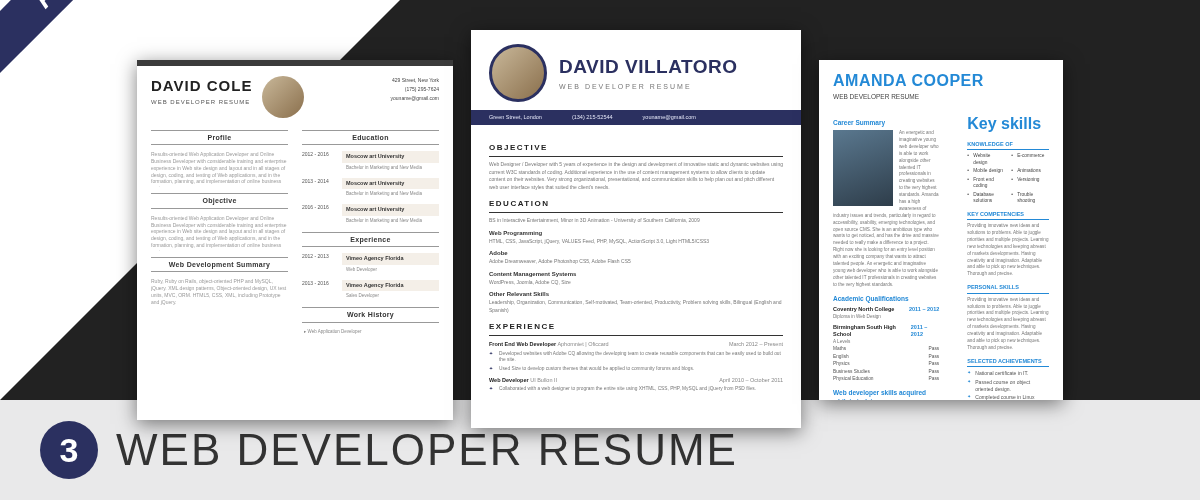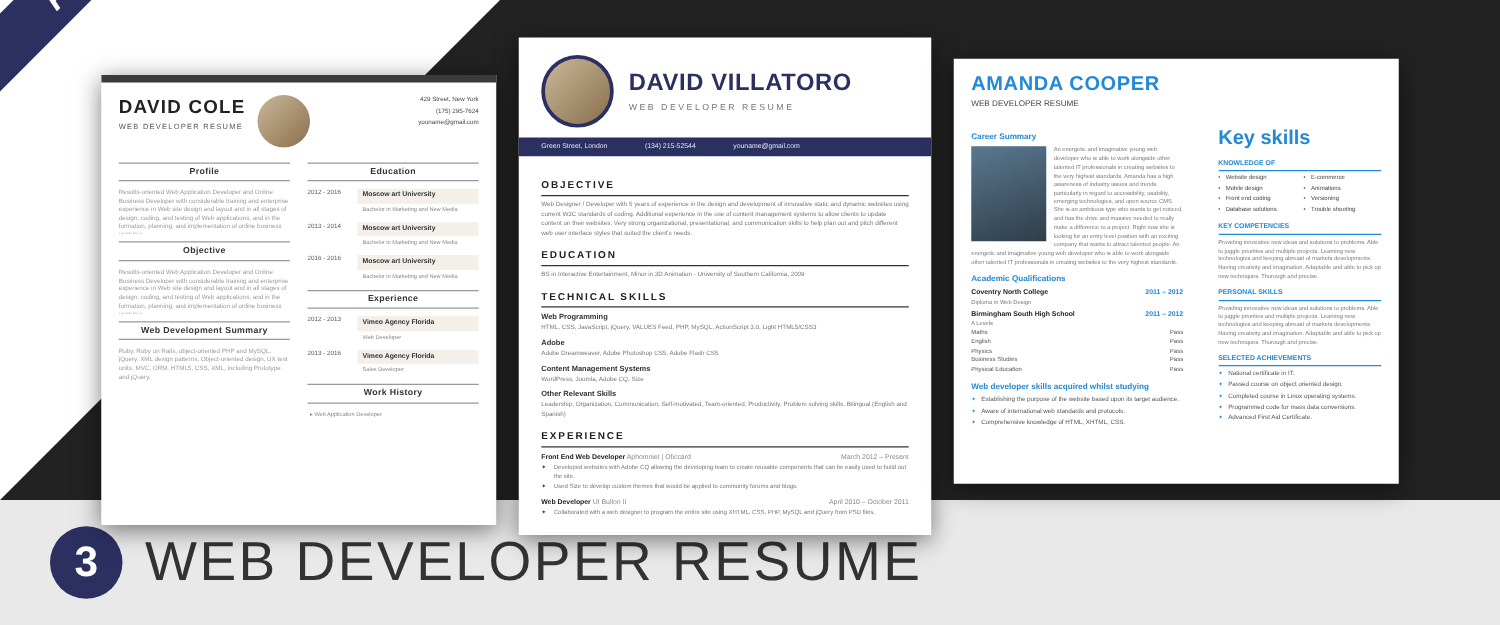--- a/index.html
+++ b/index.html
@@ -4,21 +4,21 @@
 <style>
 *{margin:0;padding:0;box-sizing:border-box}
 body{width:1200px;height:500px;overflow:hidden;font-family:Arial,Helvetica,sans-serif;background:#fff;position:relative}
 .stage{position:absolute;top:0;left:0;width:1200px;height:400px;background:#222}
 .diag{position:absolute;top:0;left:0;width:0;height:0;border-top:400px solid #fff;border-right:400px solid transparent;z-index:1}
 .diag-stripe{position:absolute;top:-50px;left:-130px;width:400px;height:44px;background:#2b3060;transform:rotate(-45deg);z-index:2;display:flex;align-items:center;justify-content:center;color:#fff;font-weight:700;font-style:italic;letter-spacing:2px;font-size:26px}
 .resumes{position:absolute;top:30px;left:0;width:1200px;height:370px;display:flex;align-items:flex-start;justify-content:center;gap:18px;z-index:3}
 .doc{background:#fff;box-shadow:0 4px 18px rgba(0,0,0,.5);overflow:hidden;font-size:5px;color:#333;line-height:1.35}
 .doc1{width:316px;height:360px;margin-top:30px}
 .doc2{width:330px;height:398px}
-.doc3{width:356px;height:340px;margin-top:17px}
+.doc3{width:244px;height:340px;margin-top:30px}
 
 .d1-top{border-top:6px solid #3b3b3b;padding:10px 14px 6px;display:flex;gap:10px;align-items:flex-start}
 .d1-name{font-size:15px;font-weight:700;letter-spacing:1px;color:#222}
 .d1-sub{font-size:6px;letter-spacing:1px;color:#555;margin-top:2px}
 .avatar{border-radius:50%;background:linear-gradient(135deg,#c9b89a,#8a6f4c)}
 .d1-avatar{width:42px;height:42px}
 .d1-contact{text-align:right;font-size:5px;color:#444;line-height:1.8;margin-left:auto}
 .d1-body{display:flex;padding:0 14px;gap:14px}
 .d1-col{flex:1}
 .sec-title{font-size:7px;font-weight:700;text-align:center;border-top:1px solid #999;border-bottom:1px solid #999;padding:2px 0;margin:6px 0;color:#333;letter-spacing:.3px}
@@ -156,21 +156,20 @@
     <div class="d2-bar">
       <span>Green Street, London</span>
       <span>(134) 215-52544</span>
       <span>youname@gmail.com</span>
     </div>
     <div class="d2-body">
       <div class="d2-stitle">OBJECTIVE</div>
       <div class="d2-para">Web Designer / Developer with 5 years of experience in the design and development of innovative static and dynamic websites using current W3C standards of coding. Additional experience in the use of content management systems to allow clients to update content on their websites. Very strong organizational, presentational, and communication skills to help plan out and pitch different web user interface styles that suited the client's needs.</div>
       <div class="d2-stitle">EDUCATION</div>
       <div class="d2-para">BS in Interactive Entertainment, Minor in 3D Animation - University of Southern California, 2009</div>
-      <div class="d2-stitle">TECHNICAL SKILLS</div>
       <div class="d2-sub2">Web Programming</div>
       <div class="d2-para">HTML, CSS, JavaScript, jQuery, VALUES Feed, PHP, MySQL, ActionScript 3.0, Light HTML5/CSS3</div>
       <div class="d2-sub2">Adobe</div>
       <div class="d2-para">Adobe Dreamweaver, Adobe Photoshop CS5, Adobe Flash CS5</div>
       <div class="d2-sub2">Content Management Systems</div>
       <div class="d2-para">WordPress, Joomla, Adobe CQ, Size</div>
       <div class="d2-sub2">Other Relevant Skills</div>
       <div class="d2-para">Leadership, Organization, Communication, Self-motivated, Team-oriented, Productivity, Problem solving skills, Bilingual (English and Spanish)</div>
       <div class="d2-stitle">EXPERIENCE</div>
       <div class="d2-job">

